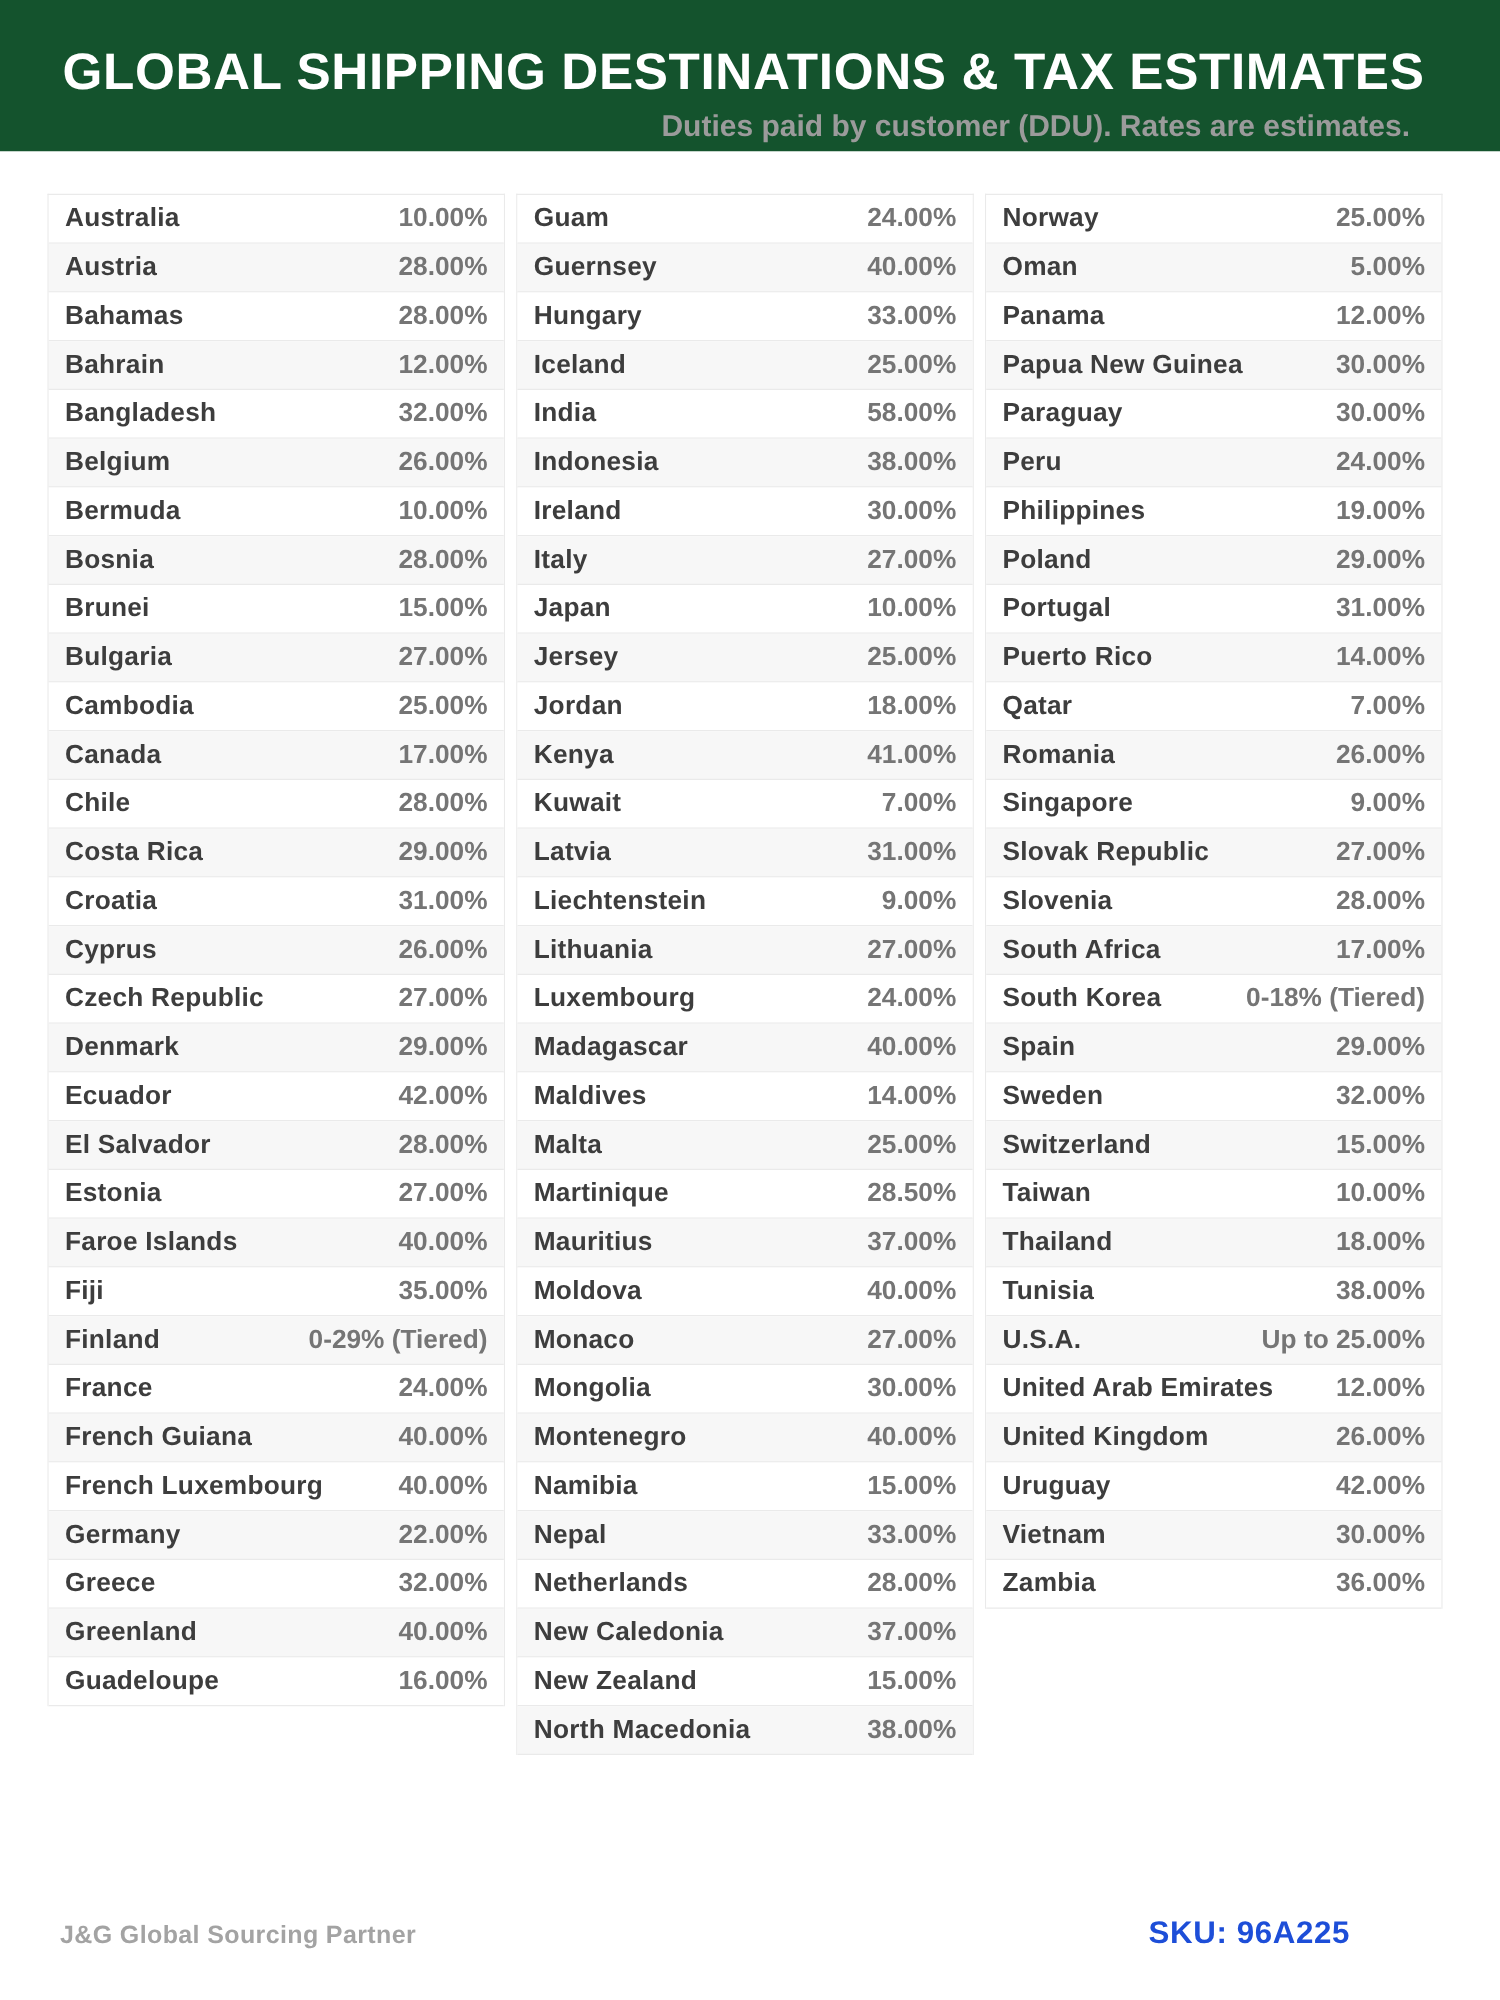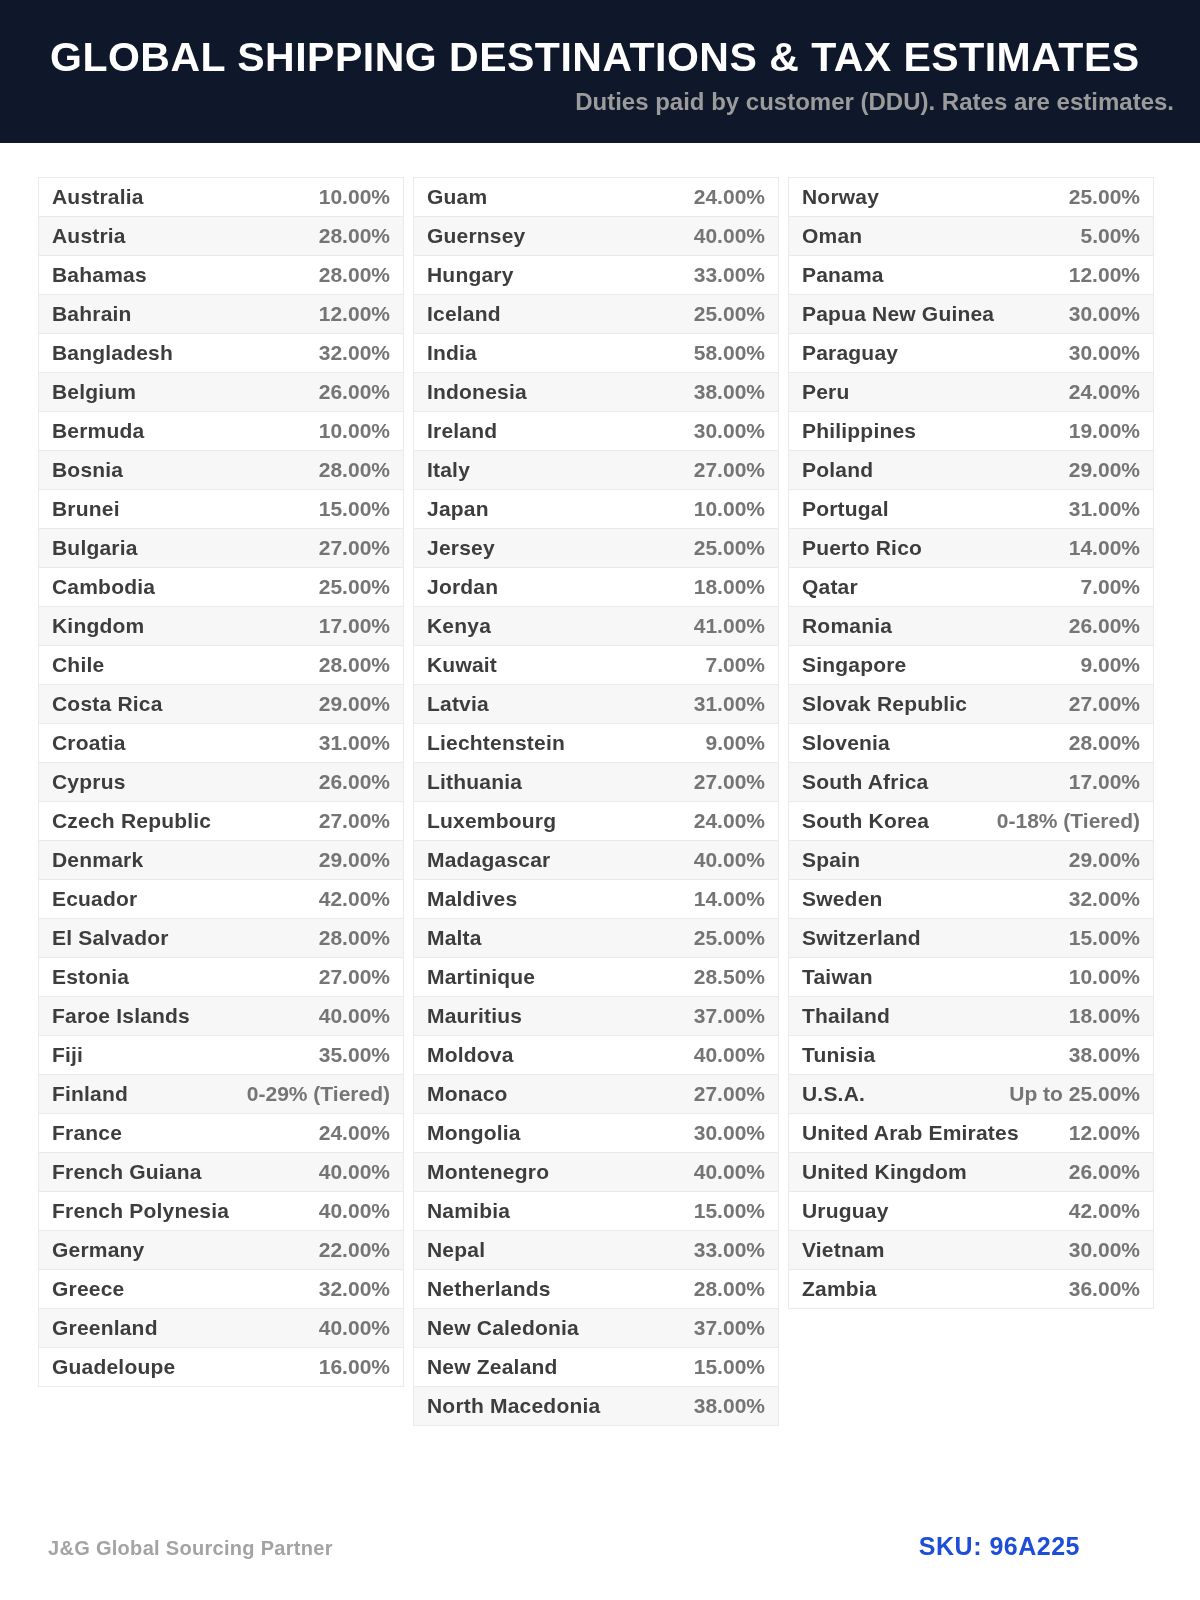--- a/index.html
+++ b/index.html
@@ -6,23 +6,23 @@
   html, body { width: 1200px; }
   body {
     position: relative;
     width: 1200px;
     height: 1600px;
     background: #ffffff;
     font-family: "Liberation Sans", sans-serif;
     overflow: hidden;
   }
   .header {
-    background: #0f172a;
-    height: 143px;
-    padding: 34px 26px 0 50px;
+    background: #14532d;
+    height: 121px;
+    padding: 34px 72px 0 50px;
   }
   .header h1 {
     color: #ffffff;
     font-size: 41px;
     font-weight: 800;
     letter-spacing: 0.5px;
     white-space: nowrap;
   }
   .header .subtitle {
     margin-top: 7px;
@@ -137,21 +137,21 @@
       </div>
       <div class="row">
         <span class="country">Bulgaria</span>
         <span class="rate">27.00%</span>
       </div>
       <div class="row">
         <span class="country">Cambodia</span>
         <span class="rate">25.00%</span>
       </div>
       <div class="row">
-        <span class="country">Kingdom</span>
+        <span class="country">Canada</span>
         <span class="rate">17.00%</span>
       </div>
       <div class="row">
         <span class="country">Chile</span>
         <span class="rate">28.00%</span>
       </div>
       <div class="row">
         <span class="country">Costa Rica</span>
         <span class="rate">29.00%</span>
       </div>
@@ -197,21 +197,21 @@
       </div>
       <div class="row">
         <span class="country">France</span>
         <span class="rate">24.00%</span>
       </div>
       <div class="row">
         <span class="country">French Guiana</span>
         <span class="rate">40.00%</span>
       </div>
       <div class="row">
-        <span class="country">French Polynesia</span>
+        <span class="country">French Luxembourg</span>
         <span class="rate">40.00%</span>
       </div>
       <div class="row">
         <span class="country">Germany</span>
         <span class="rate">22.00%</span>
       </div>
       <div class="row">
         <span class="country">Greece</span>
         <span class="rate">32.00%</span>
       </div>

